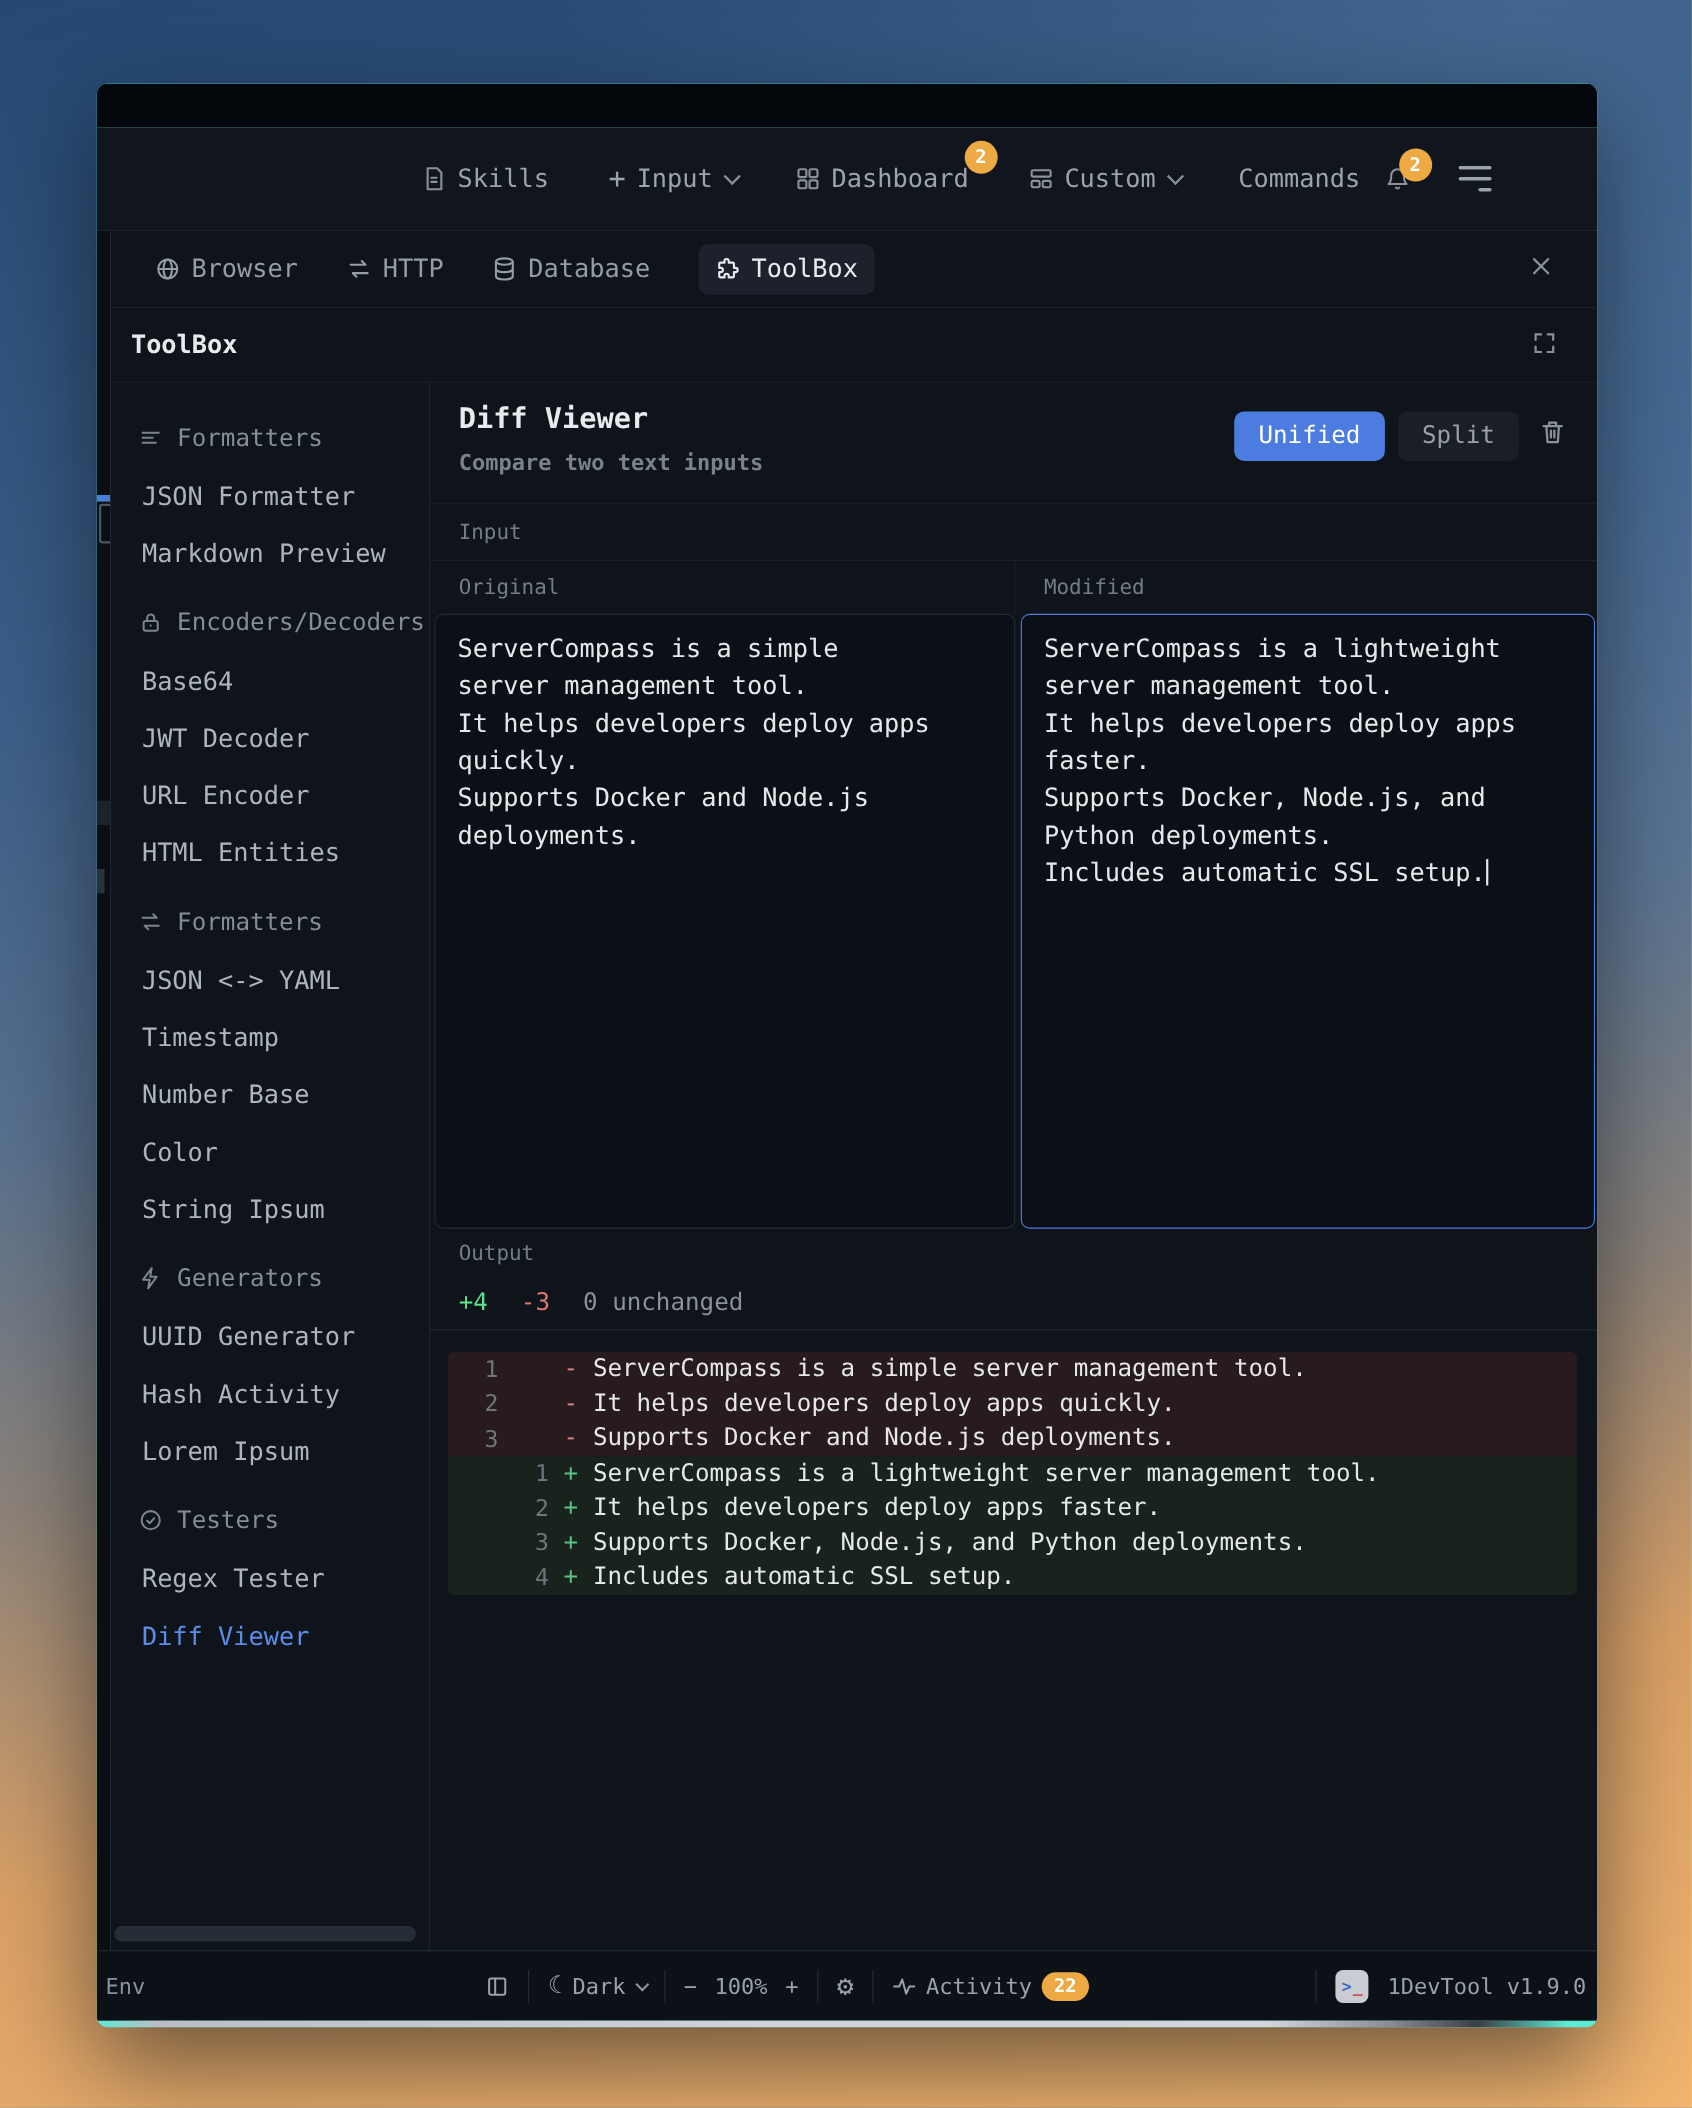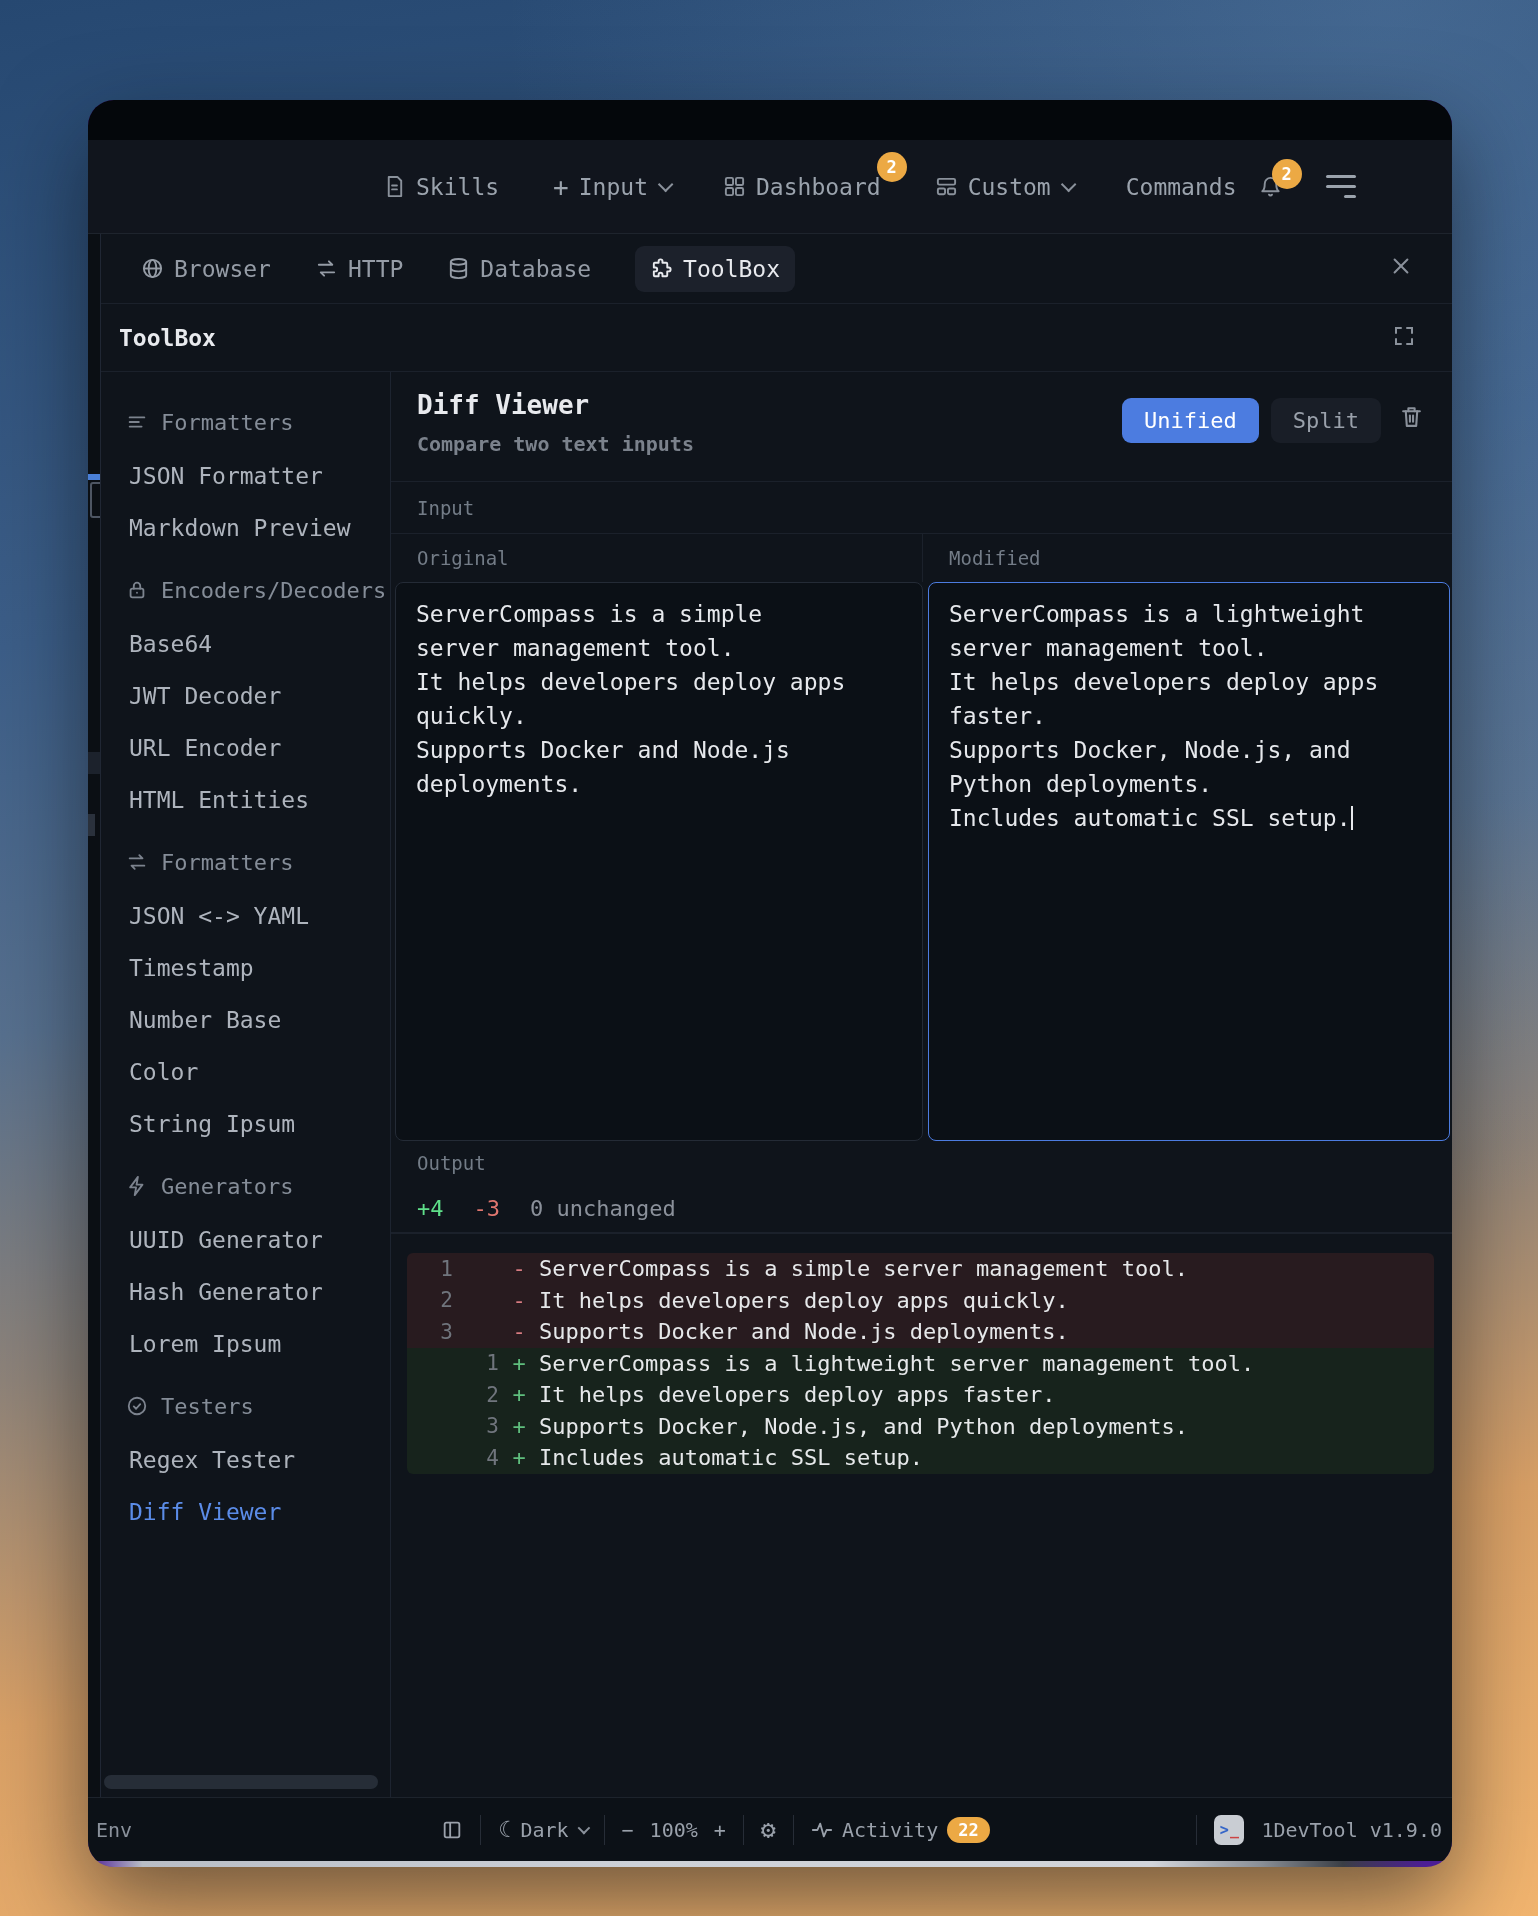--- a/index.html
+++ b/index.html
@@ -4,22 +4,22 @@
 <style>
   * { margin:0; padding:0; box-sizing:border-box; }
   html,body { width:1538px; height:1916px; overflow:hidden; }
   body {
     font-family:"DejaVu Sans Mono", monospace;
     background:
       radial-gradient(ellipse at 90% 0%, rgba(130,170,210,0.25), transparent 45%),
       linear-gradient(171deg, #264871 0%, #3c5e88 30%, #57708e 48%, #8e8379 64%, #d9a066 80%, #f2b56f 100%);
   }
   .window {
-    position:absolute; left:88px; top:100px; width:1364px; height:1767px;
-    background:#4c1d95; border-radius:26px;
+    position:absolute; left:88px; top:76px; width:1364px; height:1767px;
+    background:#5eead4; border-radius:10px;
     box-shadow:0 34px 90px rgba(10,14,20,0.55);
     display:flex; flex-direction:column; overflow:hidden;
   }
   .titlebar { height:40px; background:#04070b; flex:none; }
   
   .nav1 { height:94px; flex:none; background:#11151d; border-bottom:1px solid #1e242d;
           display:flex; align-items:center; color:#9ba3ad; font-size:23px; }
   .nav-center { display:flex; align-items:center; gap:54px; margin-left:295px; }
   .nav-item { display:flex; align-items:center; gap:10px; cursor:default; position:relative; }
   .nav-item svg { width:23px; height:23px; stroke:#8a919b; }
@@ -290,21 +290,21 @@
           <div class="side-item">Color</div>
           <div class="side-item">String Ipsum</div>
 
           <div class="side-header">
             <svg viewBox="0 0 24 24" fill="none" stroke-width="2" stroke-linejoin="round">
                 <path d="M13 2 4.5 13.5H11l-1.5 8.5L18 10.5h-6.5z"></path>
               </svg>
             <span>Generators</span>
           </div>
           <div class="side-item">UUID Generator</div>
-          <div class="side-item">Hash Generator</div>
+          <div class="side-item">Hash Activity</div>
           <div class="side-item">Lorem Ipsum</div>
 
           <div class="side-header">
             <svg viewBox="0 0 24 24" fill="none" stroke-width="2" stroke-linecap="round" stroke-linejoin="round">
                 <circle cx="12" cy="12" r="9"></circle>
                 <path d="M8.5 12.5l2.5 2.5 4.5-5"></path>
               </svg>
             <span>Testers</span>
           </div>
           <div class="side-item">Regex Tester</div>

